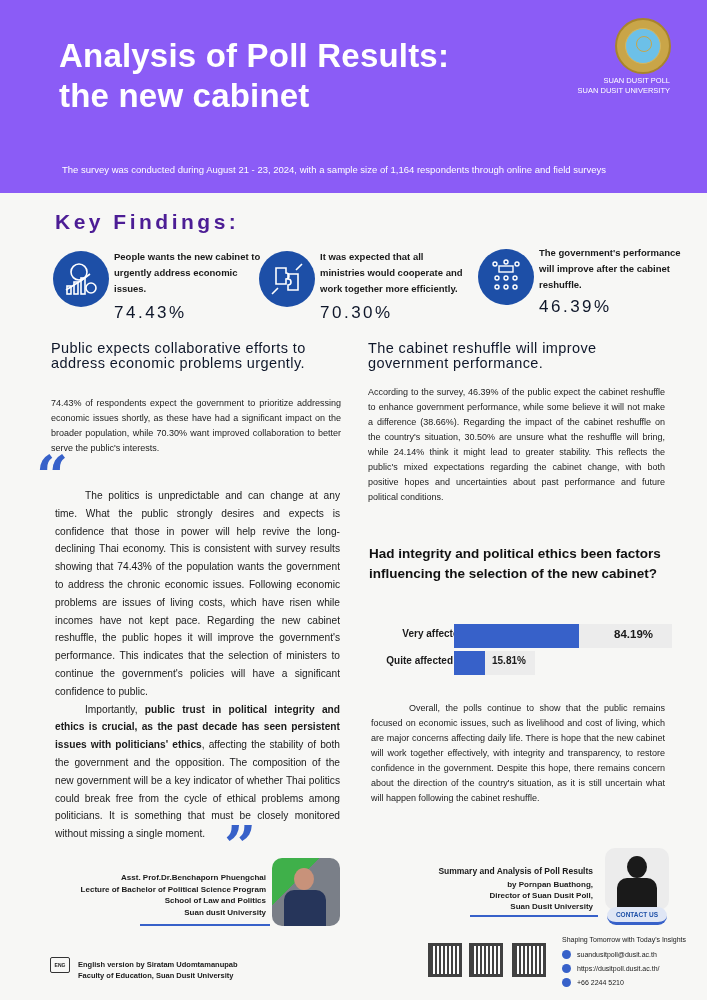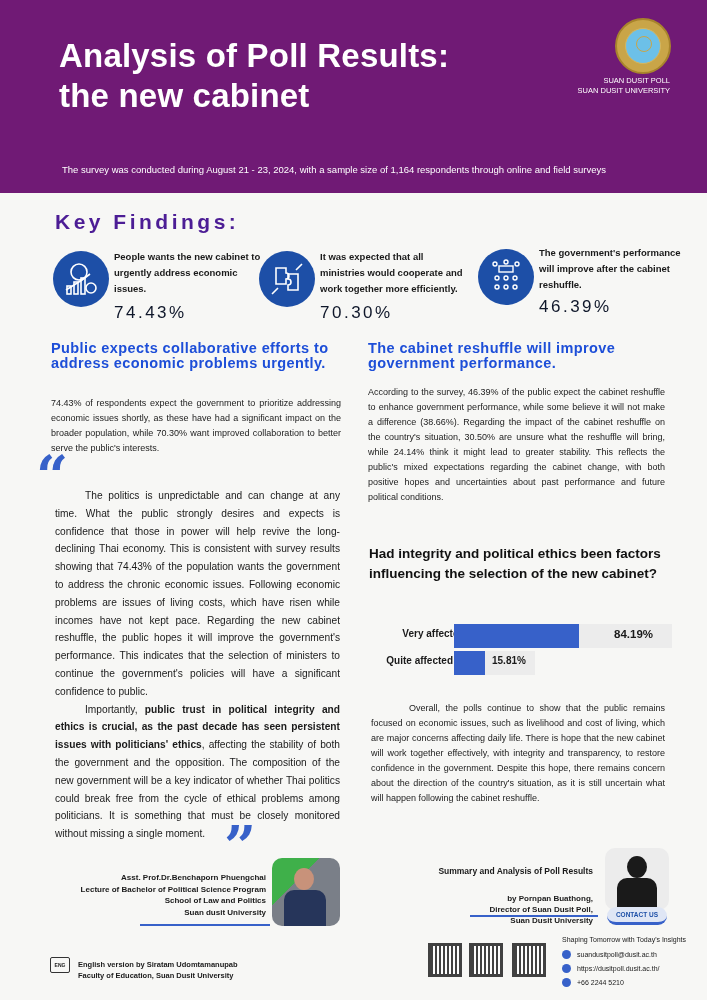--- a/index.html
+++ b/index.html
@@ -1,29 +1,29 @@
 <!DOCTYPE html>
 <html><head>
 <meta charset="utf-8">
 <style>
 *{box-sizing:border-box;margin:0;padding:0}
 body{width:707px;height:1000px;background:#f7f7f5;font-family:"Liberation Sans",sans-serif;color:#1a1a1a;position:relative;overflow:hidden}
-.header{position:absolute;left:0;top:0;width:707px;height:193px;background:#701a75;}
+.header{position:absolute;left:0;top:0;width:707px;height:193px;background:#8b5cf6;}
 .title{position:absolute;left:59px;top:36px;width:520px;color:#fff;font-weight:bold;font-size:33px;line-height:40px;letter-spacing:0.2px}
 .survey{position:absolute;left:62px;top:164px;color:#fff;font-size:9.5px}
 .logo{position:absolute;left:615px;top:18px;width:56px;height:56px;border-radius:50%;background:#c9a548;border:2px solid #a8842c}
 .logo-inner{position:absolute;left:8px;top:8px;width:36px;height:36px;border-radius:50%;background:#6cc0e8;border:1px solid #d8b65a}
 .logo-globe{position:absolute;left:10px;top:7px;width:16px;height:16px;border-radius:50%;border:1.5px solid #c9a548}
 .logo-name{position:absolute;right:37px;top:76px;color:#fff;font-size:7.5px;text-align:right;line-height:10px}
 .kf-title{position:absolute;left:55px;top:210px;font-size:21px;font-weight:bold;letter-spacing:3.5px;color:#4c1d95}
 .finding{position:absolute;top:245px}
 .f-icon{position:absolute;left:0;top:6px;width:56px;height:56px;border-radius:50%;background:#1d4fa7;display:flex;align-items:center;justify-content:center}
 .f-text{position:absolute;left:61px;top:4px;width:150px;font-size:9.5px;font-weight:bold;line-height:16px}
 .f-val{position:absolute;left:61px;top:58px;font-size:17px;letter-spacing:2.5px;color:#0f172a}
-.h2{position:absolute;font-weight:bold;font-size:14.5px;line-height:15px;letter-spacing:0.4px;color:#1d4ed8}
+.h2{position:absolute;font-weight:normal;font-size:14.5px;line-height:15px;letter-spacing:0.4px;color:#0f172a}
 .p{position:absolute;font-size:9px;line-height:15px;text-align:justify;color:#222}
 .quote-mark{position:absolute;color:#3761c9;font-weight:bold;font-family:"DejaVu Serif",serif}
 .quote-body{position:absolute;left:55px;top:487px;width:285px;font-size:10.2px;line-height:17.8px;text-align:justify;color:#1a1a1a}
 .quote-body p{text-indent:30px}
 .chart-title{position:absolute;left:369px;top:544px;width:300px;font-weight:bold;font-size:13.5px;line-height:20px;color:#111}
 .bar-label{position:absolute;right:220px;top:4px;white-space:nowrap;font-size:10px;font-weight:bold;text-align:right}
 .bar-track{position:absolute;left:454px;height:24px;background:#ececec}
 .bar-fill{position:absolute;left:454px;height:24px;background:#3761c9}
 .bar-val{position:absolute;font-size:11.5px;font-weight:bold}
 .author{position:absolute;right:441px;top:872px;text-align:right;font-size:8px;font-weight:bold;line-height:11.5px}
@@ -151,21 +151,21 @@
 <div>
   <div class="bar-label" style="position:absolute;left:374px;top:655px;width:79px;text-align:right">Quite affected</div>
   <div class="bar-track" style="top:651px;width:81px"></div>
   <div class="bar-fill" style="top:651px;width:31px"></div>
   <div class="bar-val" style="left:492px;top:655px;font-size:10px">15.81%</div>
 </div>
 
 <div class="p" style="left:371px;top:701px;width:294px;text-indent:38px;line-height:15px">Overall, the polls continue to show that the public remains focused on economic issues, such as livelihood and cost of living, which are major concerns affecting daily life. There is hope that the new cabinet will work together effectively, with integrity and transparency, to restore confidence in the government. Despite this hope, there remains concern about the direction of the country's situation, as it is still uncertain what will happen following the cabinet reshuffle.</div>
 
 <div class="sum">
-  <div style="font-size:8.5px;margin-bottom:16px">Summary and Analysis of Poll Results</div>
+  <div style="font-size:8.5px;margin-bottom:2px">Summary and Analysis of Poll Results</div>
   <div>by Pornpan Buathong,</div>
   <div>Director of Suan Dusit Poll,</div>
   <div>Suan Dusit University</div>
 </div>
 <div class="uline" style="left:470px;top:915px;width:128px"></div>
 <div class="photo" style="left:605px;top:848px;width:64px;height:62px;background:#ececec">
   <div style="position:absolute;left:22px;top:8px;width:20px;height:22px;border-radius:50%;background:#1a1a1a"></div>
   <div style="position:absolute;left:12px;top:30px;width:40px;height:34px;border-radius:10px 10px 0 0;background:#1a1a1a"></div>
 </div>
 <div class="contact-btn">CONTACT US</div>

